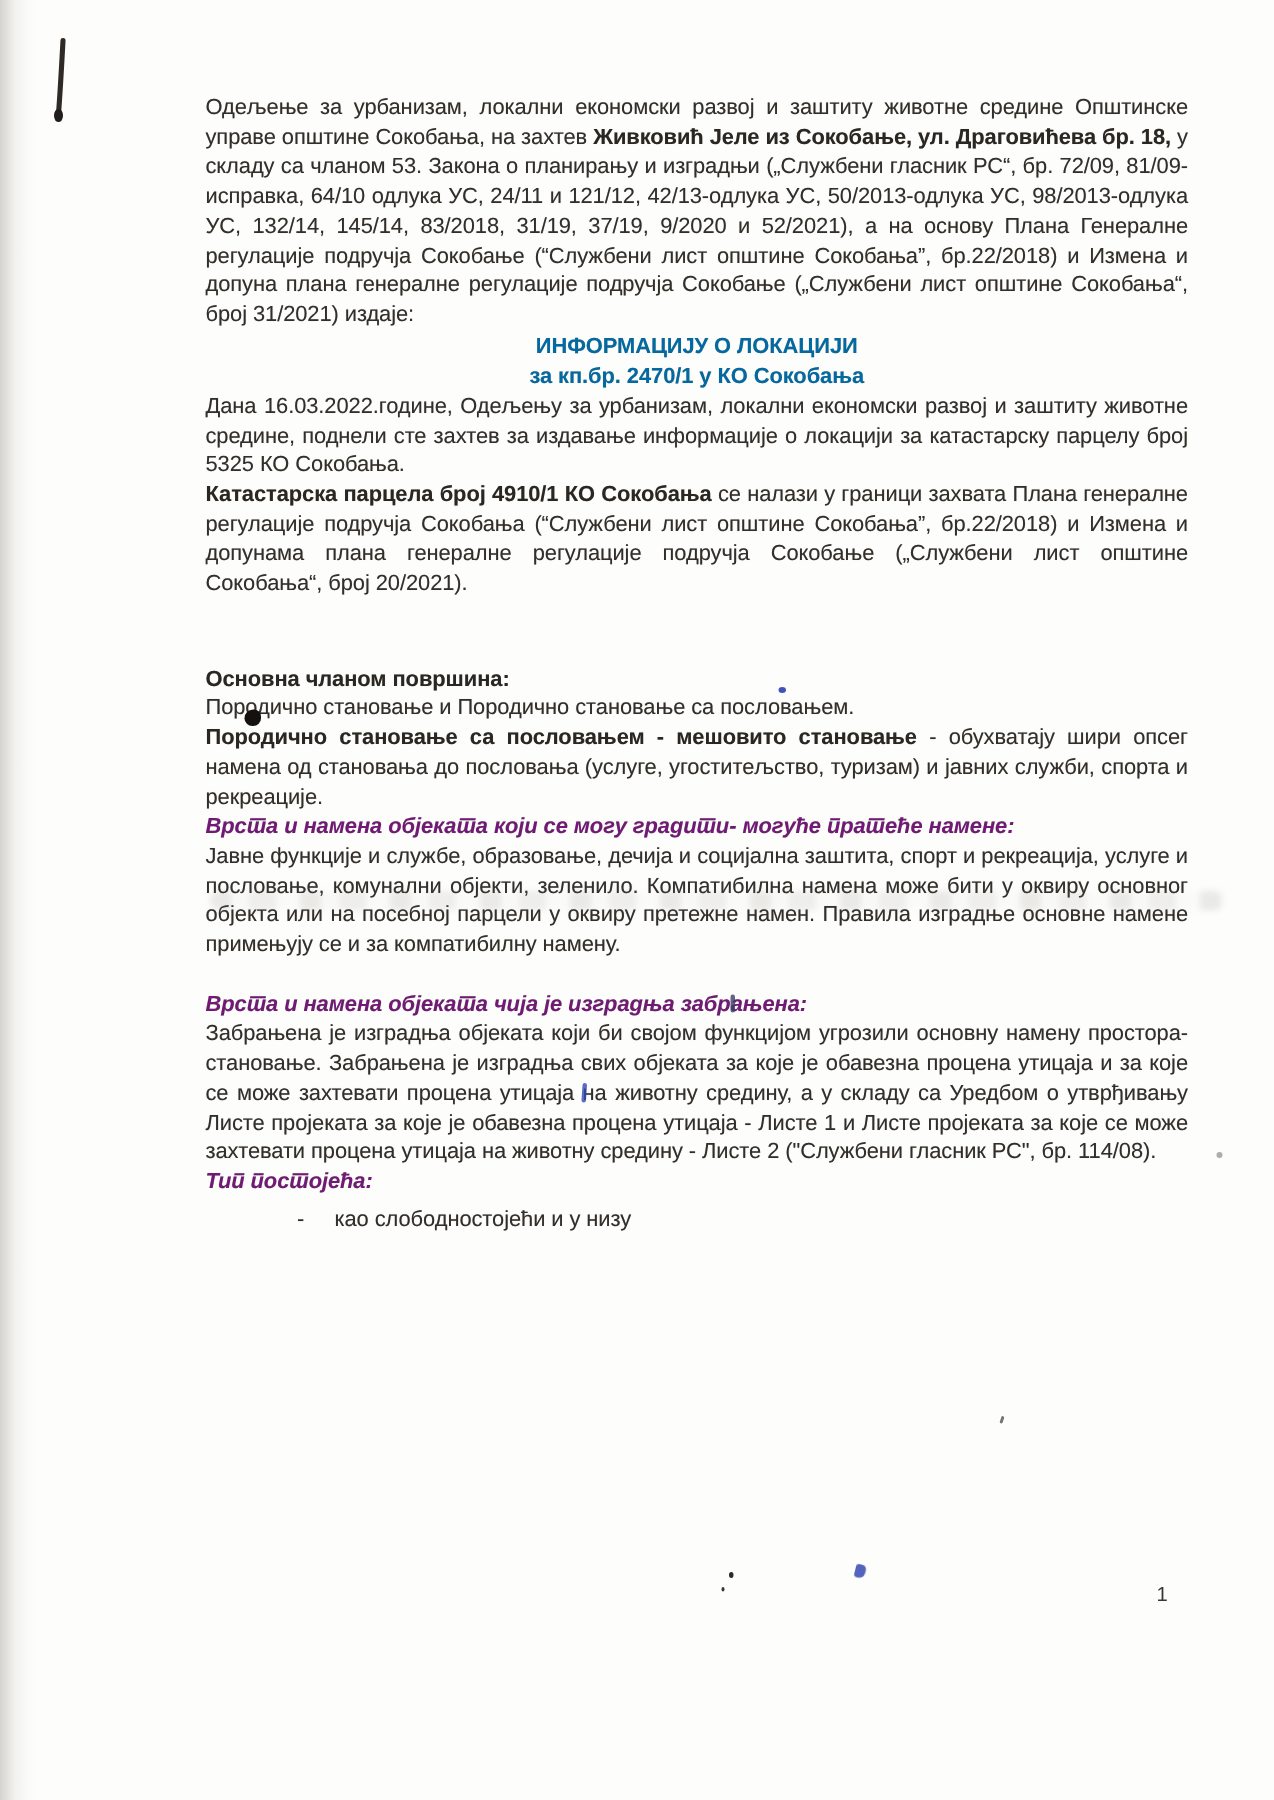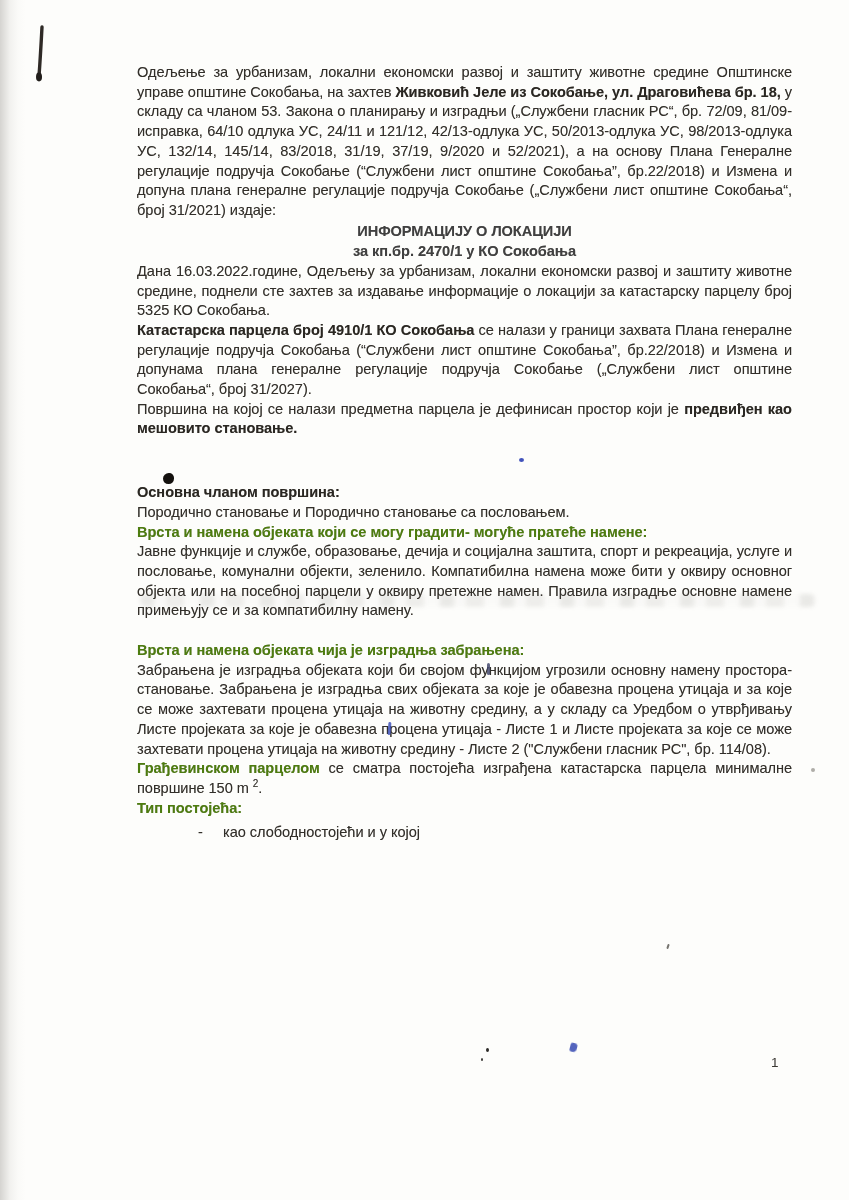--- a/index.html
+++ b/index.html
@@ -16,22 +16,22 @@
     pointer-events:none;
   }
   .content{
     position:absolute;left:137px;top:63px;width:655px;
     font-size:14.6px;line-height:19.7px;letter-spacing:-0.05px;
     text-align:justify;
     text-shadow:0 0 .45px rgba(62,57,50,.38);
   }
   .content p, .content div.block{margin:0;}
   .b{font-weight:bold;color:#2a2722;margin-top:44px;}
-  .bi{font-weight:bold;color:#4d7c0f;}
-  .title-block{text-align:center;font-weight:bold;color:#404040;margin-top:9px;line-height:20.6px;}
+  .bi{font-weight:bold;font-style:italic;color:#701a75;}
+  .title-block{text-align:center;font-weight:bold;color:#0369a1;margin-top:9px;line-height:20.6px;}
   .gap{margin-top:13px;}
   .gap-lg{margin-top:15px;}
   .gap-sm{margin-top:10px;}
   .tight{margin-top:1px;}
   .sup{font-size:10px;vertical-align:super;line-height:0;}
   .list-item{display:flex;margin-top:5px;}
   .list-dash{margin-left:61px;width:25px;}
   .page-number{position:absolute;left:771px;top:1055px;font-size:13.5px;color:#3a3732;}
   
   .artifact{position:absolute;pointer-events:none;}
@@ -69,44 +69,43 @@
 
     <p><span>Одељење за урбанизам, локални економски развој и заштиту животне средине Општинске управе општине Сокобања, на захтев </span><span class="b">Живковић Јеле из Сокобање, ул. Драговићева бр. 18,</span><span> у складу са чланом 53. Закона о планирању и изградњи („Службени гласник РС“, бр. 72/09, 81/09-исправка, 64/10 одлука УС, 24/11 и 121/12, 42/13-одлука УС, 50/2013-одлука УС,  98/2013-одлука УС, 132/14, 145/14, 83/2018, 31/19, 37/19, 9/2020 и 52/2021), а на основу Плана Генералне регулације подручја Сокобање  (“Службени лист општине Сокобања”, бр.22/2018) и Измена и допуна плана генералне регулације подручја Сокобање („Службени лист општине Сокобања“, број 31/2021) издаје:</span></p>
 
     <div class="title-block block">
       <div>ИНФОРМАЦИЈУ О ЛОКАЦИЈИ</div>
       <div>за кп.бр. 2470/1 у КО Сокобања</div>
     </div>
 
     <p class="gap">Дана 16.03.2022.године, Одељењу за урбанизам, локални економски развој и заштиту животне средине, поднели сте захтев за издавање информације о локацији за катастарску парцелу број 5325 КО Сокобања.</p>
 
-    <p class="gap"><span class="b">Катастарска парцела број 4910/1 КО Сокобања</span><span> се налази у граници захвата Плана генералне регулације подручја Сокобања (“Службени лист општине Сокобања”, бр.22/2018) и Измена и допунама плана генералне регулације подручја Сокобање („Службени лист општине Сокобања“, број 31/2027).</span></p>
+    <p class="gap"><span class="b">Катастарска парцела број 4910/1 КО Сокобања</span><span> се налази у граници захвата Плана генералне регулације подручја Сокобања (“Службени лист општине Сокобања”, бр.22/2018) и Измена и допунама плана генералне регулације подручја Сокобање („Службени лист општине Сокобања“, број 20/2021).</span></p>
 
-    <p class="gap"><span>Површина на којој се налази предметна парцела је дефинисан простор који је </span><span class="b">предвиђен као мешовито становање.</span></p>
 
     <div class="block" style="margin-top:14px;">
       <div class="b">Основна чланом површина:</div>
       <div>Породично становање и Породично становање са пословањем.</div>
     </div>
 
 
+    <p class="gap-lg"><span class="b">Породично становање са пословањем - мешовито становање</span><span> - обухватају шири опсег намена од становања до пословања (услуге, угоститељство, туризам) и јавних служби, спорта и рекреације.</span></p>
 
     <p class="bi gap-sm">Врста и намена објеката који се могу градити- могуће пратеће намене:</p>
     <p class="tight">Јавне функције и службе, образовање, дечија и социјална заштита, спорт и рекреација, услуге и пословање, комунални објекти, зеленило. Компатибилна намена може бити у оквиру основног објекта или на посебној парцели у оквиру претежне намен. Правила изградње основне намене примењују се и за компатибилну намену.</p>
 
     <p class="bi" style="margin-top:20px;">Врста и намена објеката чија је изградња забрањена:</p>
     <p class="tight">Забрањена је изградња објеката који би својом функцијом угрозили основну намену простора-становање. Забрањена је изградња свих објеката за које је обавезна процена утицаја и за које се може захтевати процена утицаја на животну средину, а у складу са Уредбом о утврђивању Листе пројеката за које је обавезна процена утицаја - Листе 1 и Листе пројеката за које се може захтевати процена утицаја на животну средину - Листе 2 ("Службени гласник РС", бр. 114/08).</p>
 
 
-    <p class="gap"><span class="bi">Грађевинском парцелом</span><span> се сматра постојећа изграђена катастарска парцела минималне површине 150 m </span><sup class="sup">2</sup><span>.</span></p>
 
     <p class="bi gap-sm">Тип постојећа:</p>
     <div class="list-item">
       <span class="list-dash">-</span>
-      <span>као слободностојећи и у којој</span>
+      <span>као слободностојећи и у низу</span>
     </div>
 
   </div>
 
   <div class="page-number">1</div>
 
   <div class="ghost-band artifact"></div>
   <div class="ink-blob artifact"></div>
   <div class="blue-dot artifact"></div>
   <div class="blue-tick-1 artifact"></div>

